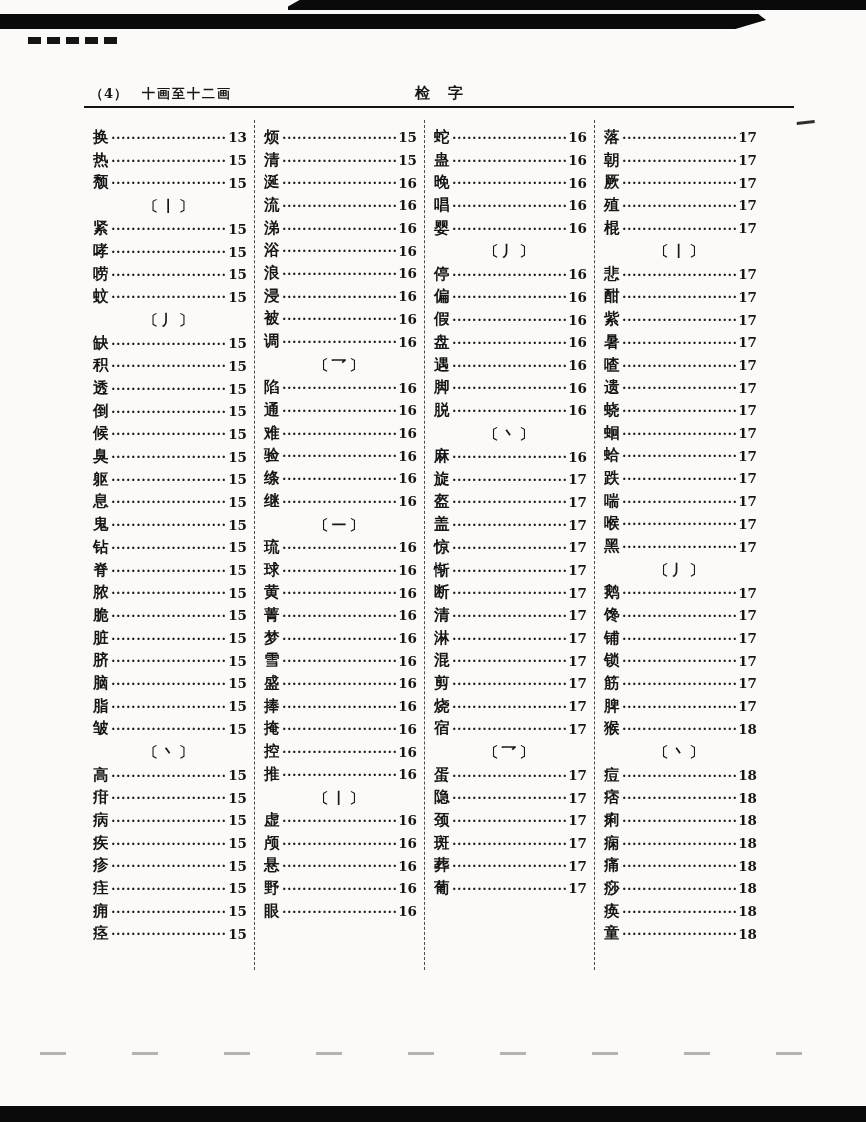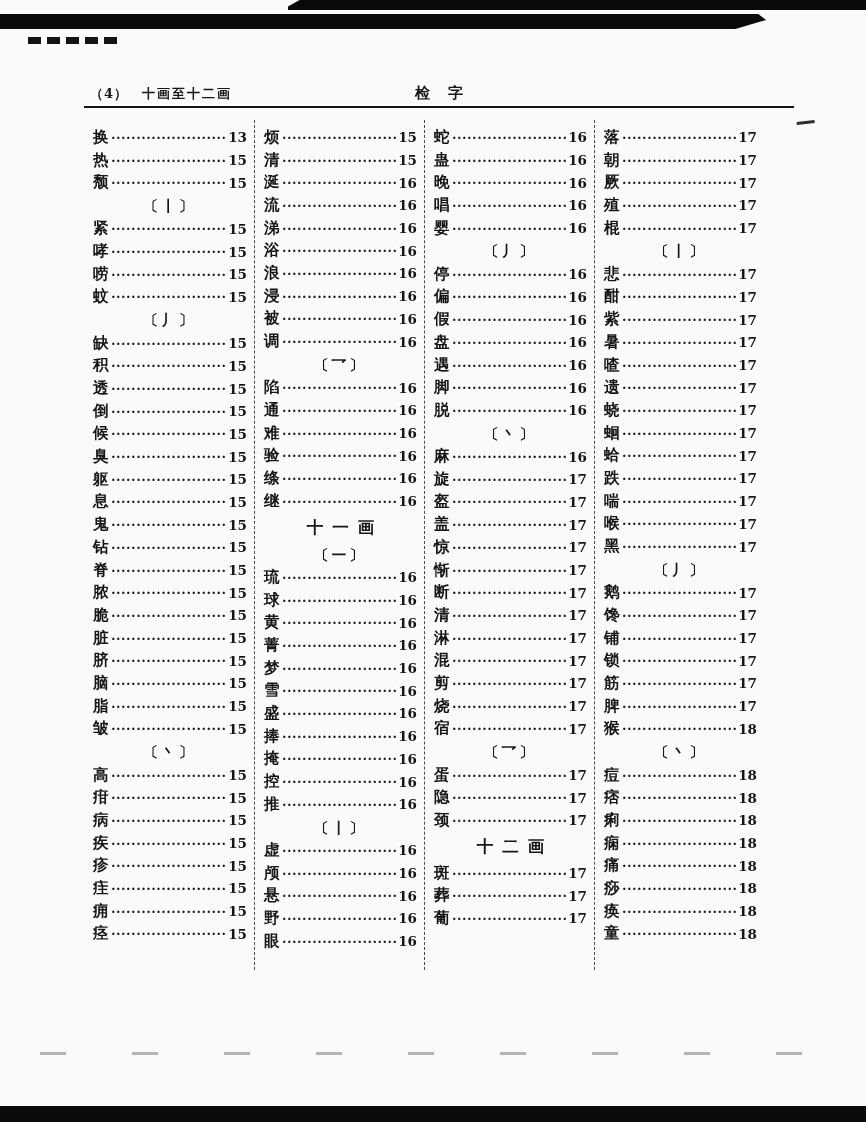--- a/index.html
+++ b/index.html
@@ -327,21 +327,20 @@
       <div class="row">
         <span class="char">绦</span>
         <span class="leader"></span>
         <span class="num">16</span>
       </div>
       <div class="row">
         <span class="char">继</span>
         <span class="leader"></span>
         <span class="num">16</span>
       </div>
-      <div class="stroke-title">十一画</div>
       <div class="section">〔一〕</div>
       <div class="row">
         <span class="char">琉</span>
         <span class="leader"></span>
         <span class="num">16</span>
       </div>
       <div class="row">
         <span class="char">球</span>
         <span class="leader"></span>
         <span class="num">16</span>
@@ -555,21 +554,20 @@
       <div class="row">
         <span class="char">隐</span>
         <span class="leader"></span>
         <span class="num">17</span>
       </div>
       <div class="row">
         <span class="char">颈</span>
         <span class="leader"></span>
         <span class="num">17</span>
       </div>
-      <div class="stroke-title">十二画</div>
       <div class="row">
         <span class="char">斑</span>
         <span class="leader"></span>
         <span class="num">17</span>
       </div>
       <div class="row">
         <span class="char">葬</span>
         <span class="leader"></span>
         <span class="num">17</span>
       </div>

